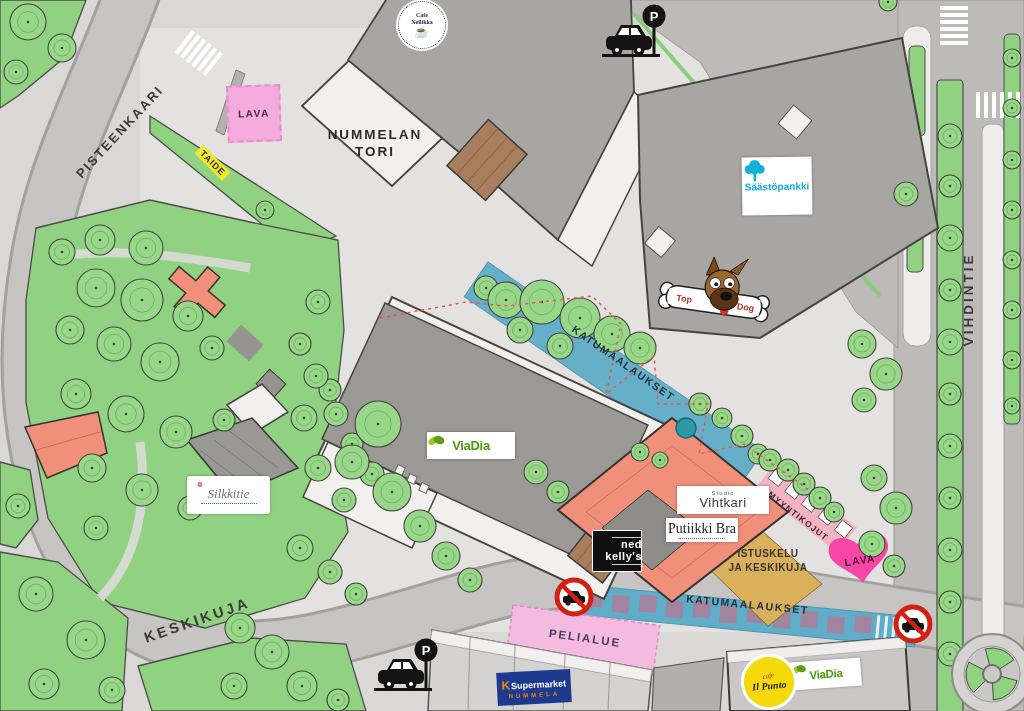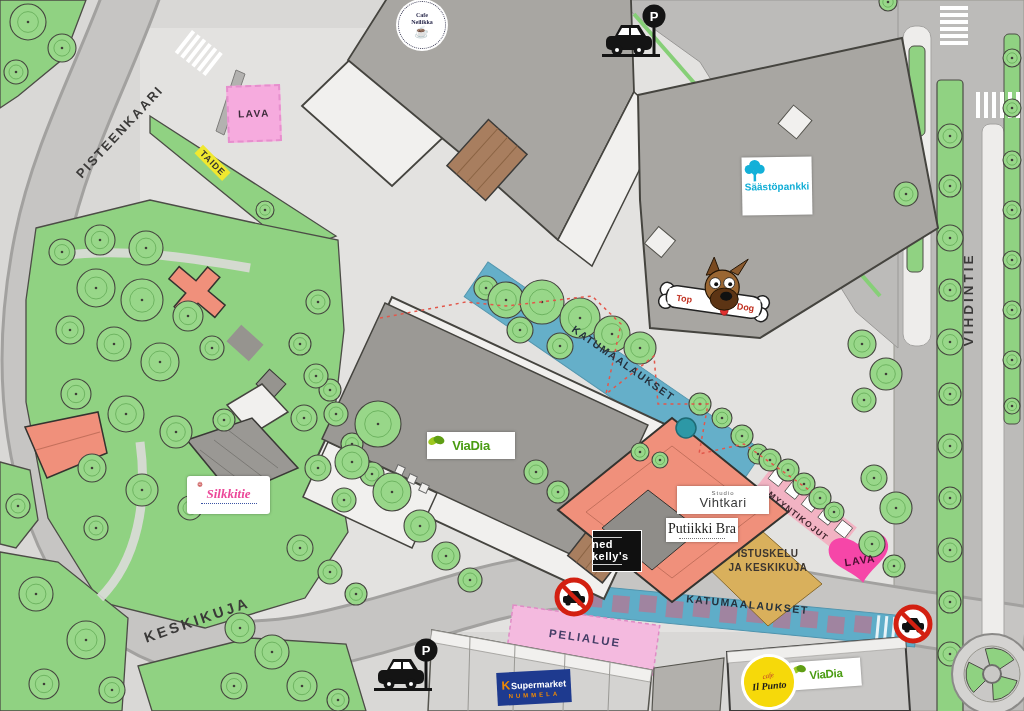--- a/index.html
+++ b/index.html
@@ -21,32 +21,32 @@
   .neilikka{position:absolute;width:46px;height:46px;border-radius:50%;background:#fff;
        border:1.5px dotted #3c3c56;box-shadow:0 0 0 2px #fff;display:flex;flex-direction:column;
        align-items:center;justify-content:center;text-align:center;}
   .nk1{font-family:"Liberation Serif",serif;font-weight:bold;font-size:6px;color:#2c2c4e;line-height:1.1;}
   .nkcup{font-size:12px;line-height:1;margin-top:1px;}
   .sp{width:70px;height:58px;}
   .sp-t{font-size:10px;font-weight:bold;color:#12aed6;margin-top:1px;}
   .viadia{flex-direction:row !important;gap:3px;}
   .vd-t{font-size:13px;font-weight:bold;color:#4a9c12;letter-spacing:-0.3px;}
   .silkkitie{width:83px;height:38px;border-radius:3px;}
-  .silk-t{font-family:"Liberation Serif",serif;font-style:italic;font-weight:bold;
-       font-size:13px;color:#ec4899;line-height:1;}
+  .silk-t{font-family:"Liberation Serif",serif;font-style:italic;font-weight:normal;
+       font-size:13px;color:#737373;line-height:1;}
   .silk-fl{position:absolute;left:10px;top:5px;font-size:7px;color:#c23a3a;line-height:1;}
   .silk-sub{width:56px;border-top:1px dotted #3d55a5;margin-top:3px;}
   .vihtkari{width:92px;height:28px;}
   .vk1{font-size:6px;letter-spacing:1px;color:#666;line-height:1;}
   .vk2{font-size:13px;color:#3a3a3a;letter-spacing:0.5px;line-height:1.1;}
   .putiikki{width:72px;height:24px;}
   .pb-t{font-family:"Liberation Serif",serif;font-size:14px;color:#1d1d1b;line-height:1.1;}
   .pb-line{width:46px;border-top:1px dotted #777;margin-top:2px;}
   .ned{position:absolute;width:50px;height:42px;background:#101010;color:#fff;display:flex;
-       flex-direction:column;align-items:flex-start;justify-content:center;box-shadow:0 0 0 1px #fff inset;}
+       flex-direction:column;align-items:flex-end;justify-content:center;box-shadow:0 0 0 1px #fff inset;}
   .ned1{font-size:11px;font-weight:bold;line-height:1.05;letter-spacing:0.5px;}
   .ned-line{width:30px;border-top:1px solid #cfcfcf;margin:1px 0;}
   .ksm{position:absolute;width:74px;height:33px;background:#1e3a8f;display:flex;flex-direction:column;
        align-items:center;justify-content:center;transform-origin:center;}
   .ksm-row{display:flex;align-items:baseline;gap:1px;}
   .ksm-k{color:#f28a00;font-weight:bold;font-size:12px;}
   .ksm-s{color:#fff;font-weight:bold;font-size:9px;}
   .ksm-n{color:#f28a00;font-weight:bold;font-size:6px;letter-spacing:3px;margin-top:1px;}
   .ilpunto{position:absolute;width:50px;height:50px;border-radius:50%;background:#f6d90a;
        border:3px solid #fff;display:flex;flex-direction:column;align-items:center;
@@ -834,20 +834,24 @@
     <circle r="9" fill="#c9c8c6" stroke="#6f6e6c" stroke-width="2"></circle>
   </g>
 </svg>
 
 <div class="lbl" style="left:45px;top:124px;width:150px;transform:rotate(-47deg);font-size:13px;letter-spacing:2px">PISTEENKAARI</div>
 
 <div class="lbl" style="left:909px;top:291px;width:120px;transform:rotate(-90deg);font-size:13.5px;letter-spacing:3px">VIHDINTIE</div>
 
 <div class="lbl" style="left:122px;top:611px;width:150px;transform:rotate(-19deg);font-size:14.5px;letter-spacing:3px">KESKIKUJA</div>
 
+<div class="lbl" style="left:300px;top:127px;width:150px;font-size:13.5px;letter-spacing:2px;color:#2b2a28">
+  <div>NUMMELAN</div>
+  <div>TORI</div>
+</div>
 
 <div class="lavabox" style="left:227px;top:85px;width:50px;height:53px;transform:rotate(-2deg)">LAVA</div>
 
 <div class="taide" style="left:193px;top:157px;transform:rotate(45deg)">TAIDE</div>
 
 <div class="lbl" style="left:562px;top:356px;width:120px;transform:rotate(35deg);font-size:10.5px;letter-spacing:1.5px;color:#25313d">KATUMAALAUKSET</div>
 
 <div class="lbl" style="left:686px;top:598px;width:120px;transform:rotate(5.5deg);font-size:10.5px;letter-spacing:1.5px;color:#25313d">KATUMAALAUKSET</div>
 
 <div class="lbl" style="left:753px;top:511px;width:90px;transform:rotate(38deg);font-size:8.5px;letter-spacing:1.2px;color:#40262e">MYYNTIKOJUT</div>

